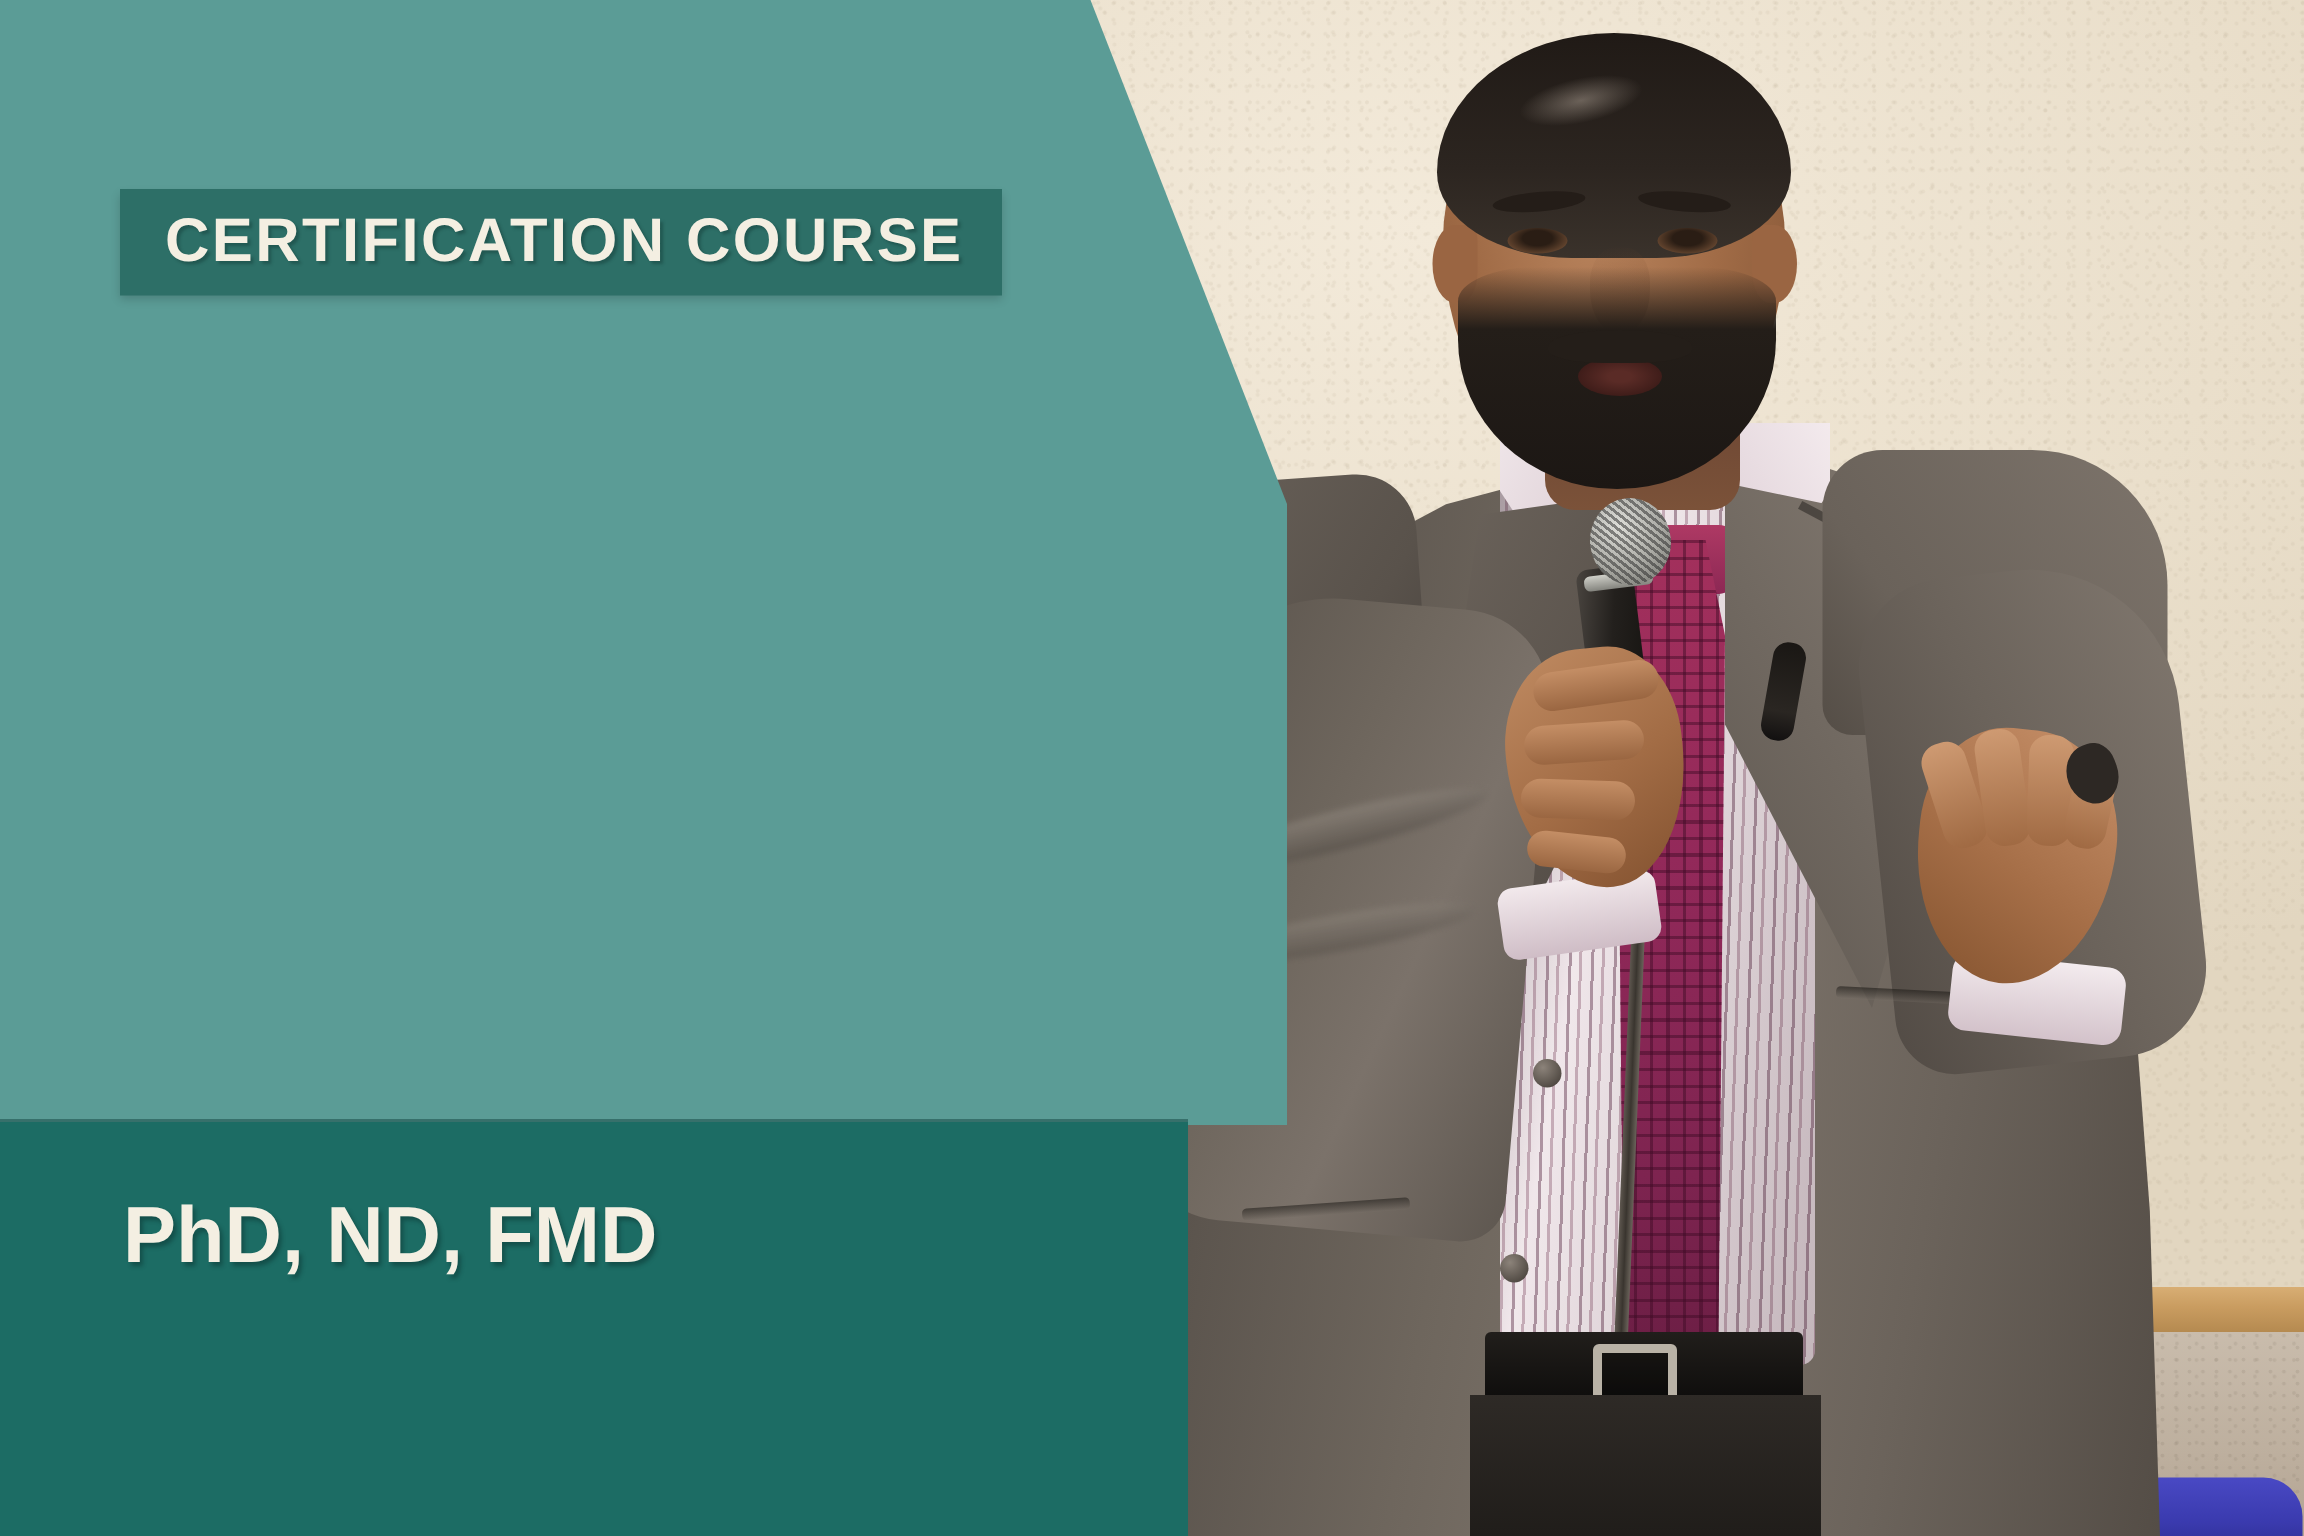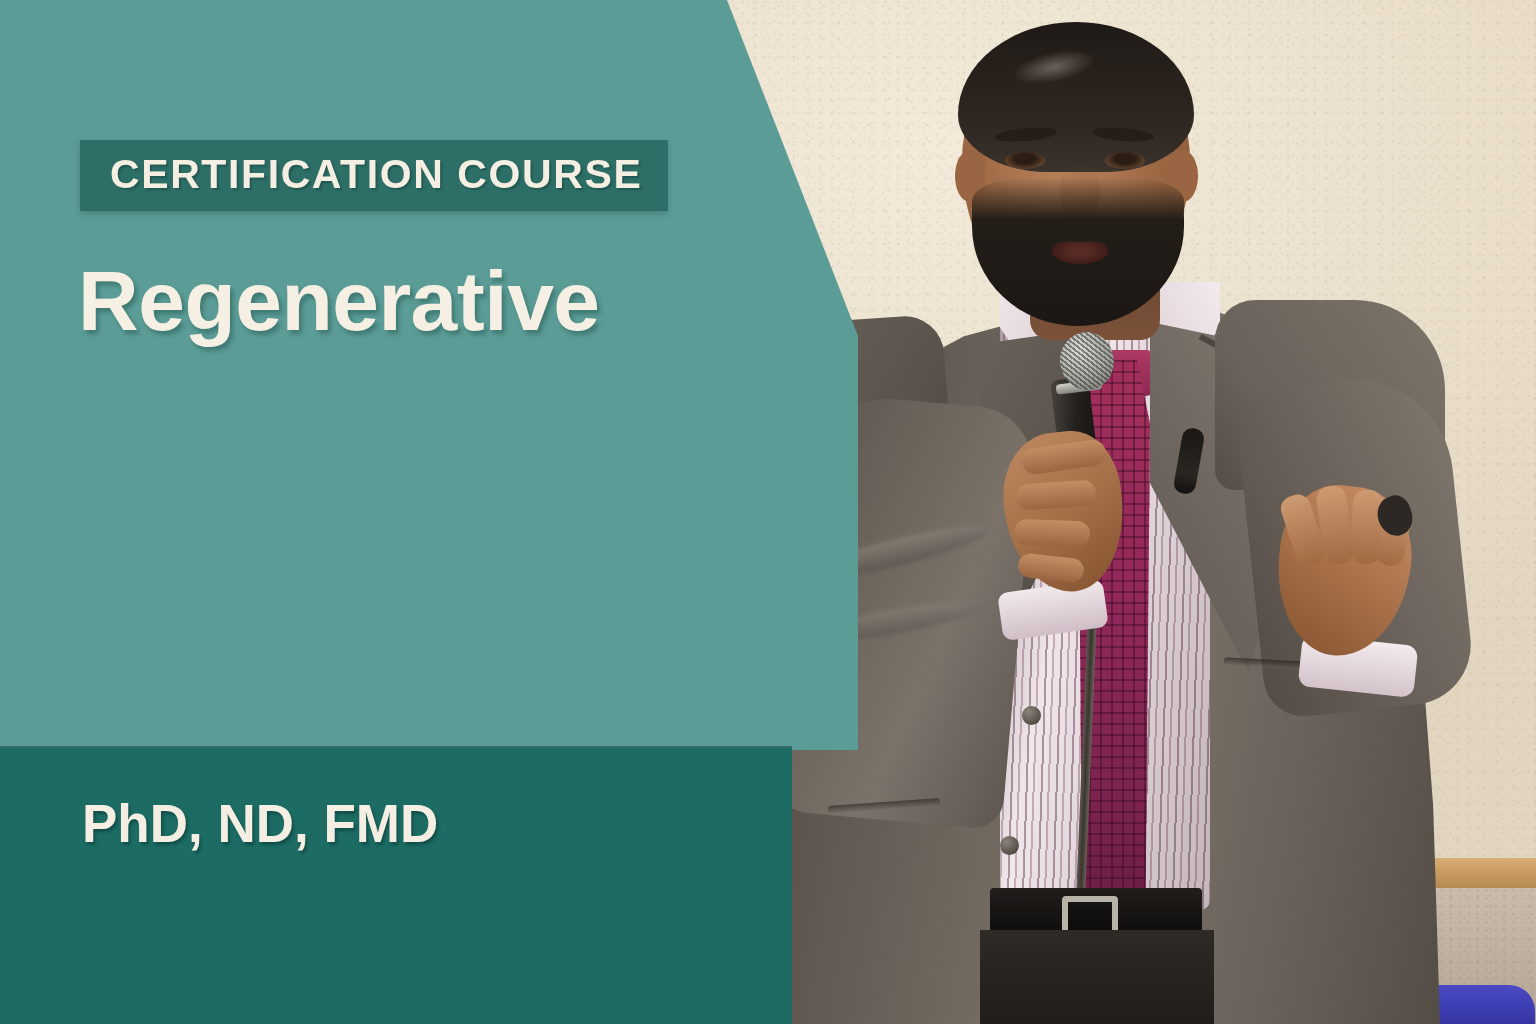--- a/index.html
+++ b/index.html
@@ -460,21 +460,21 @@
   .teal-seam {
     position: absolute;
     left: 0; top: 746px;
     width: 792px; height: 3px;
     background: rgba(12,60,55,.45);
   }
 
   
   .badge {
     position: absolute;
-    left: 80px; top: 140px;
+    left: 80px; top: 126px;
     padding: 14px 26px 16px 30px;
     background: #2D6F67;
     box-shadow: 0 3px 6px rgba(0,0,0,.17);
   }
   .badge-text {
     font-size: 41px;
     font-weight: 700;
     letter-spacing: 1.6px;
     color: #F4EFE2;
     text-shadow: 2px 2px 2px rgba(20,60,56,.45);
@@ -587,20 +587,19 @@
 
   <div class="teal-upper"></div>
   <div class="teal-seam"></div>
   <div class="teal-lower"></div>
 
   <div class="badge">
     <div class="badge-text">CERTIFICATION COURSE</div>
   </div>
 
   <div class="title">
-    <span class="l">Regenerative</span>
   </div>
 
   <div class="presenter">
     <span class="l">PhD, ND, FMD</span>
   </div>
 
 </div>
 
 </body></html>

